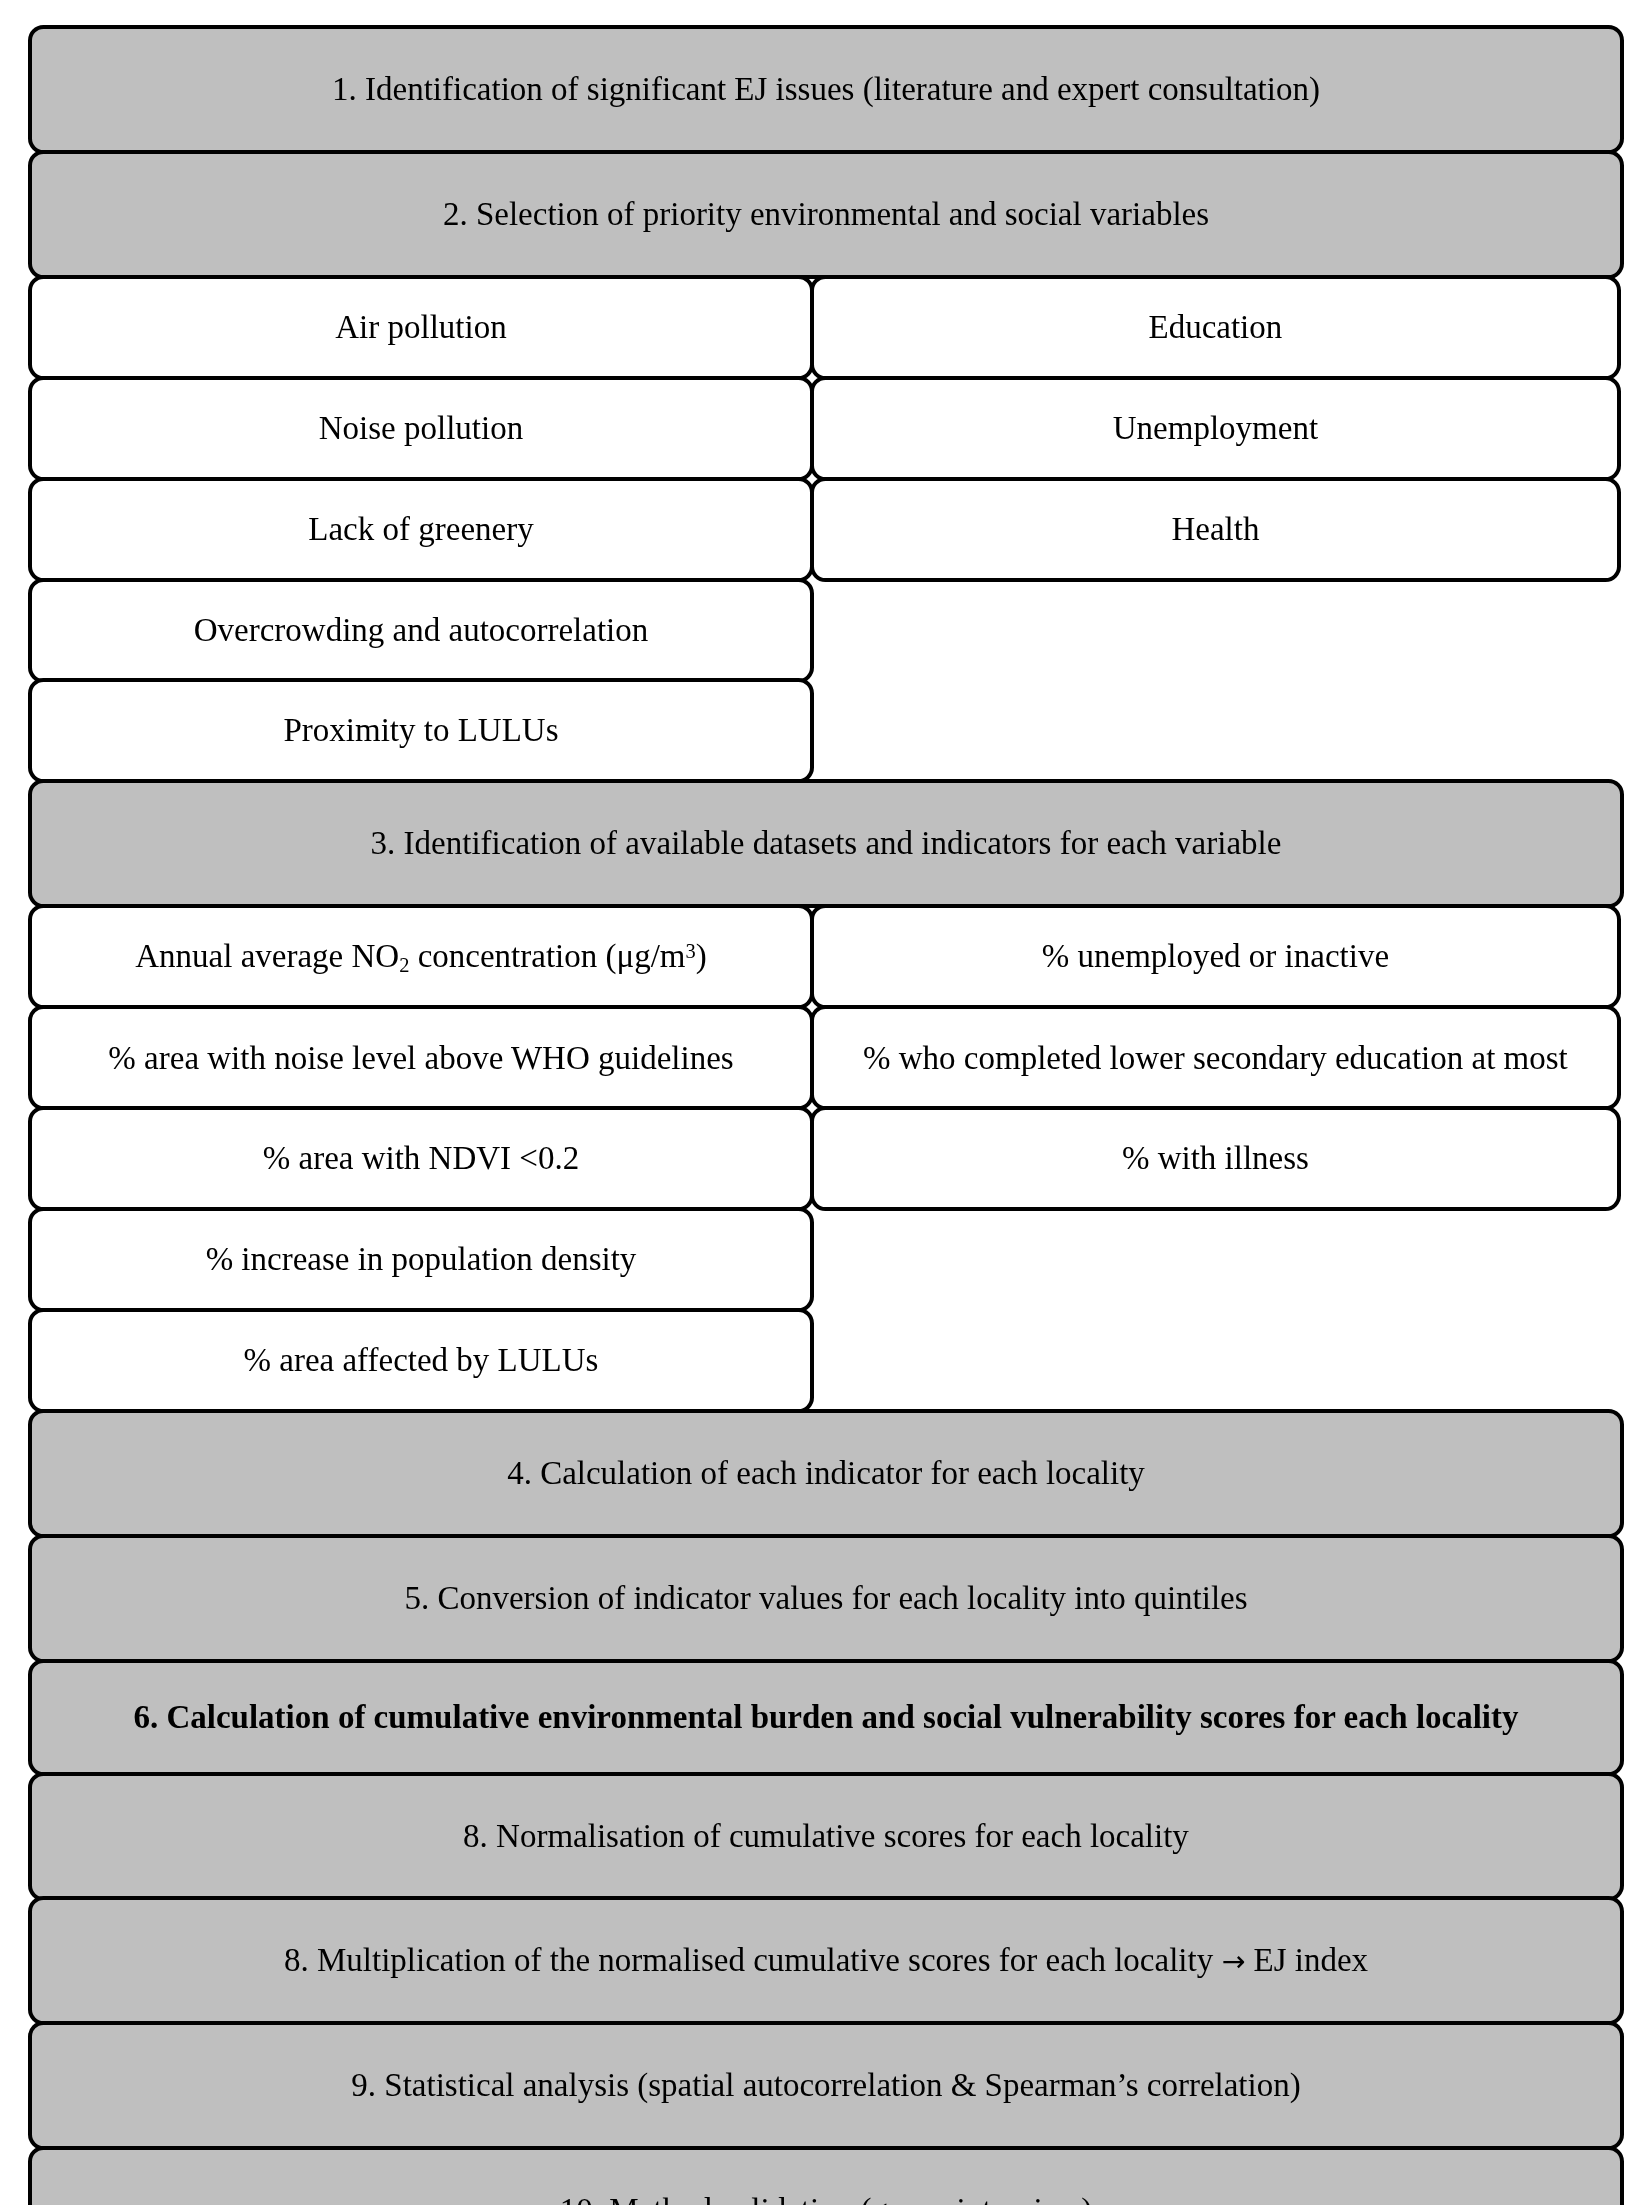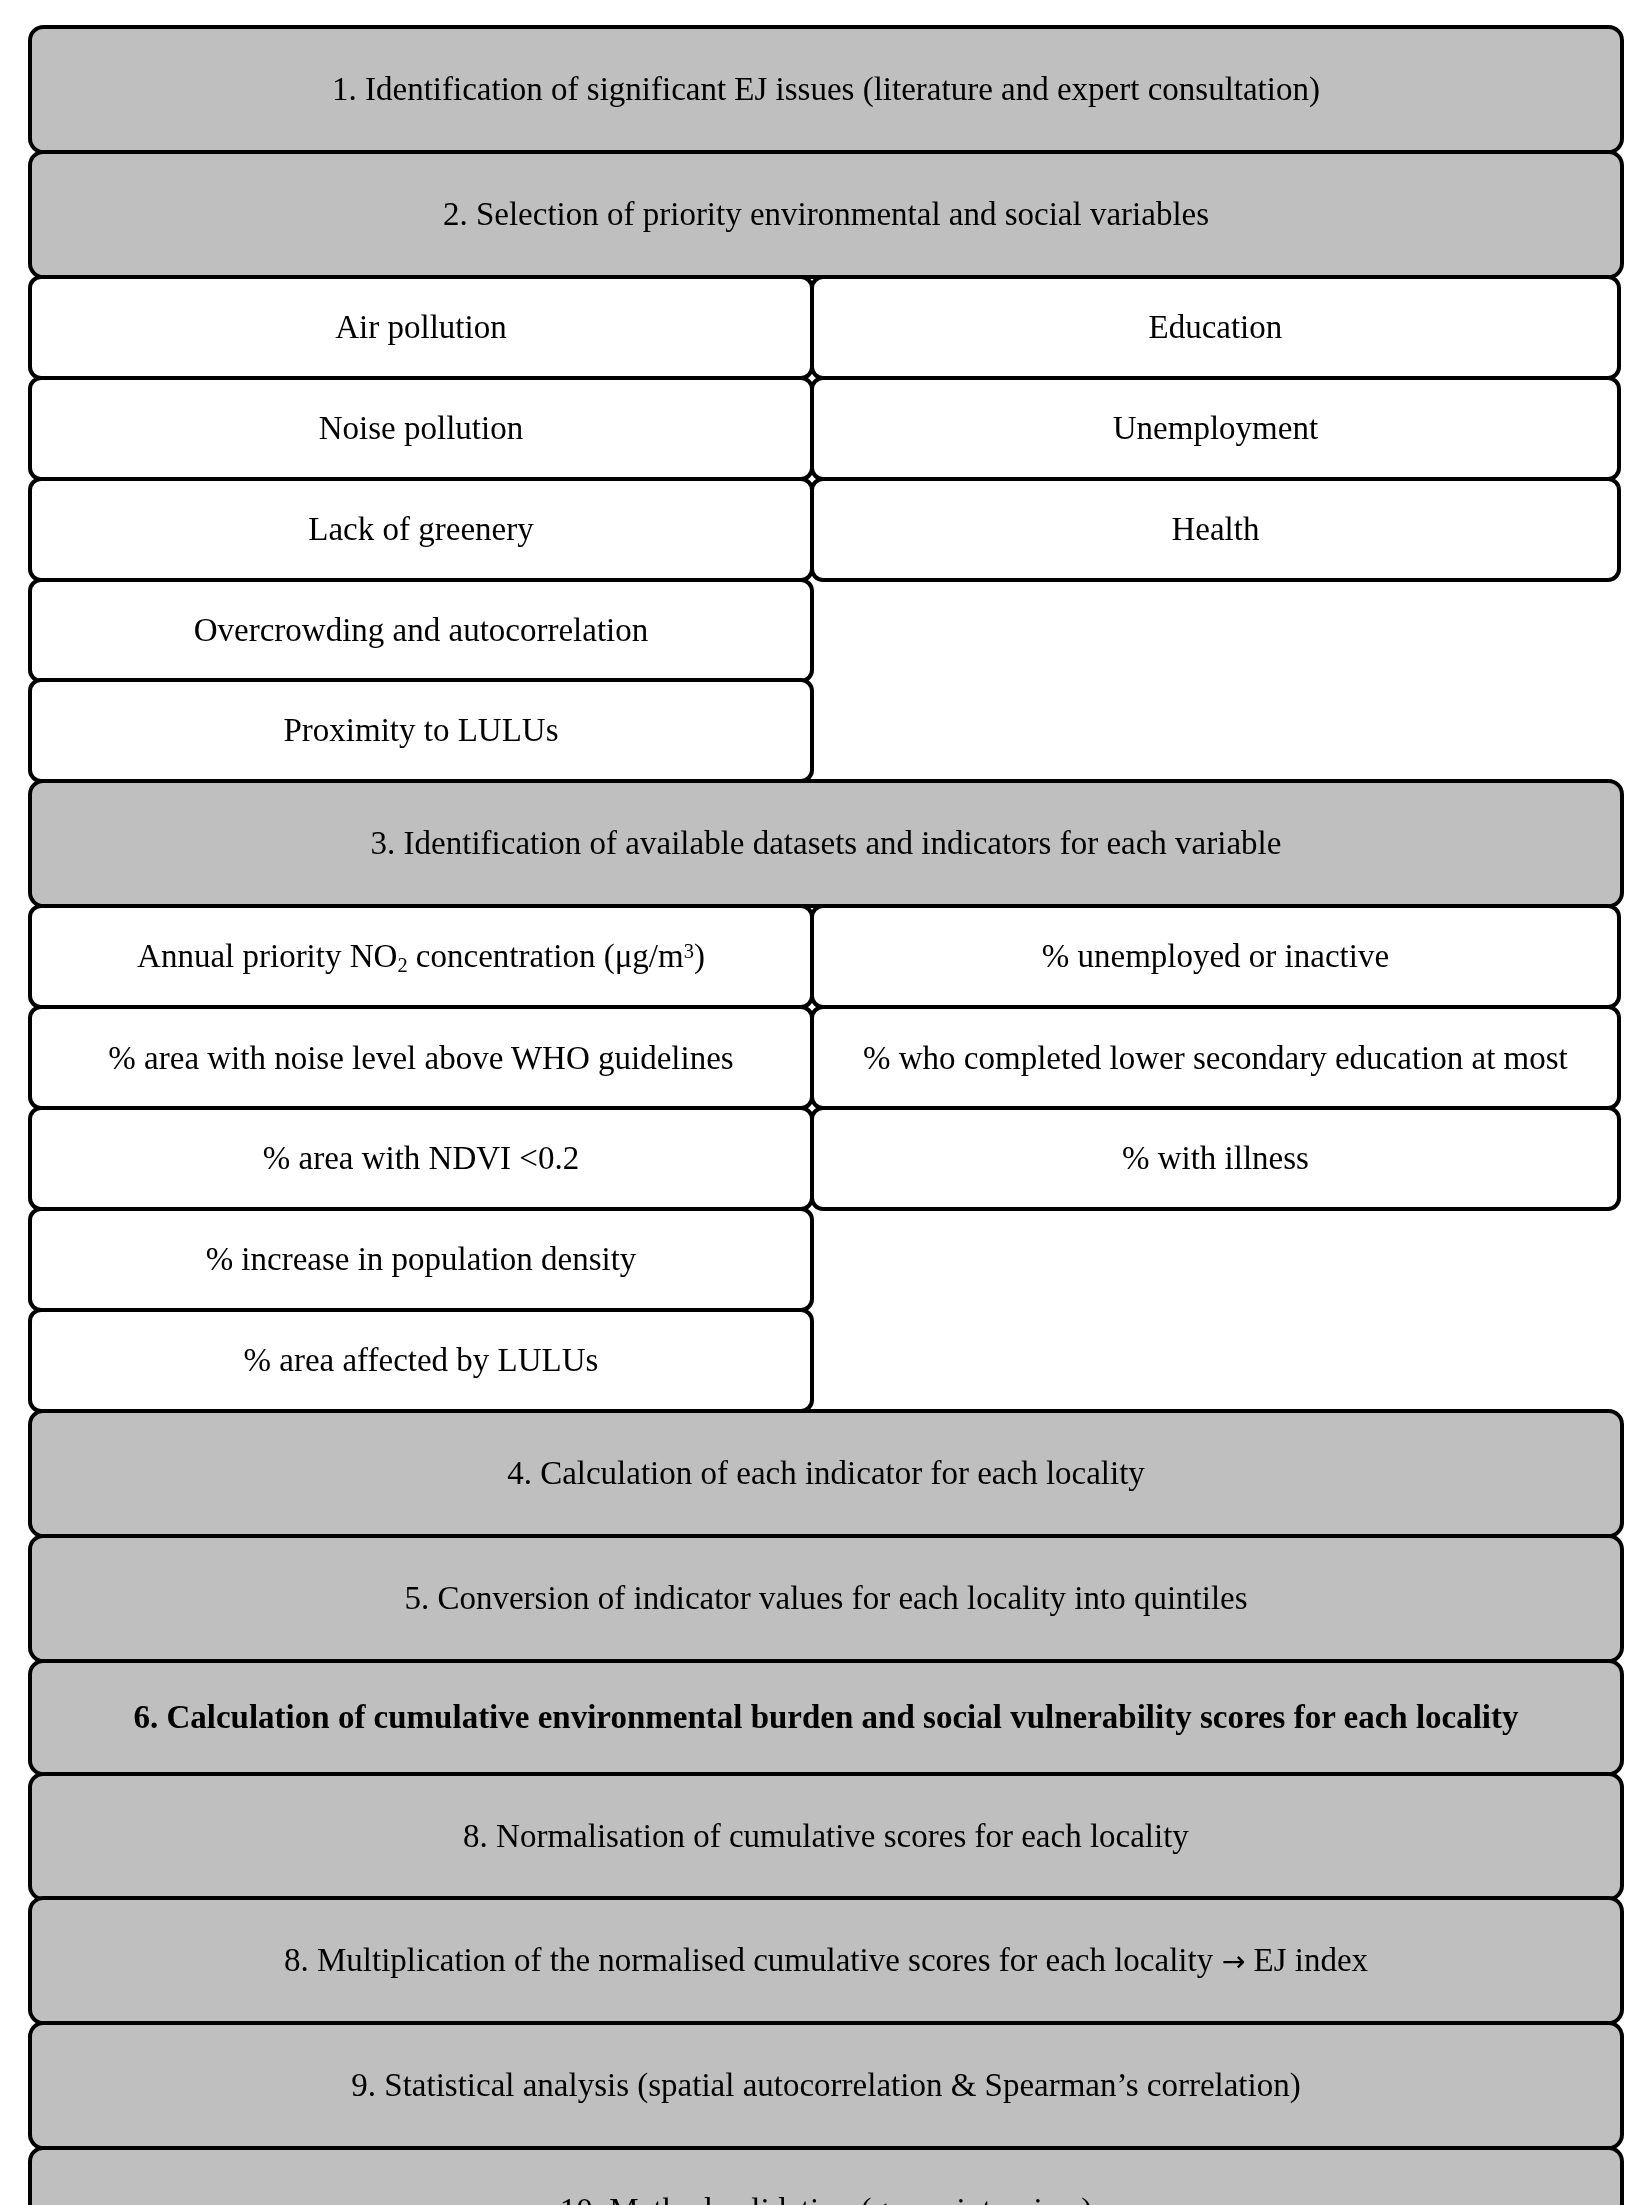--- a/index.html
+++ b/index.html
@@ -55,21 +55,20 @@
   .col {
     display: flex;
     flex-direction: column;
   }
   .col-left  { width: 786px; }
   .col-right { width: 811px; margin-left: -4.1px; }
 
   .cell {
     height: 105px;
     margin-top: -4.1px;
-    border-radius: 13px;
   }
   .cell:first-child { margin-top: 0; }
 
   .cell.t2 { line-height: 1.16; }
 
   sub { font-size: 0.62em; vertical-align: -0.22em; }
   sup { font-size: 0.62em; vertical-align: 0.45em; }
 
   .arrow-glyph { font-family: "DejaVu Sans", sans-serif; font-size: 0.86em; }
 </style>
@@ -100,21 +99,21 @@
 
   </div>
 
   <div class="box gray stage">3. Identification of available datasets and indicators for each variable</div>
 
   <div class="cols">
 
     <div class="col col-left">
       <div class="box white cell">
           <span>
-        <span>Annual priority NO</span><sub>2</sub><span> concentration (μg/m</span><sup>3</sup><span>)</span>
+        <span>Annual average NO</span><sub>2</sub><span> concentration (μg/m</span><sup>3</sup><span>)</span>
       </span>
         </div>
       <div class="box white cell t2">% area with noise level above WHO guidelines</div>
       <div class="box white cell">% area with NDVI &lt;0.2</div>
       <div class="box white cell">% increase in population density</div>
       <div class="box white cell">% area affected by LULUs</div>
     </div>
 
     <div class="col col-right">
       <div class="box white cell">% unemployed or inactive</div>

